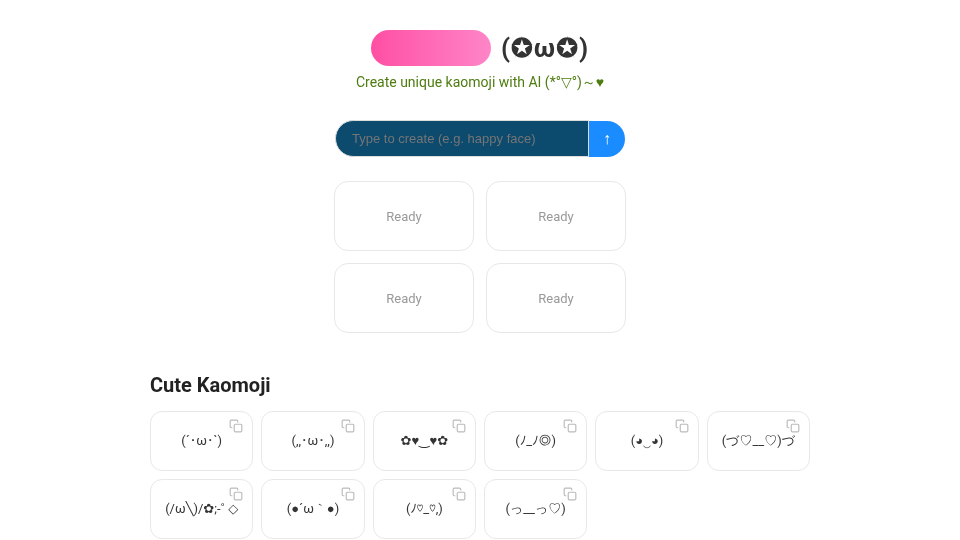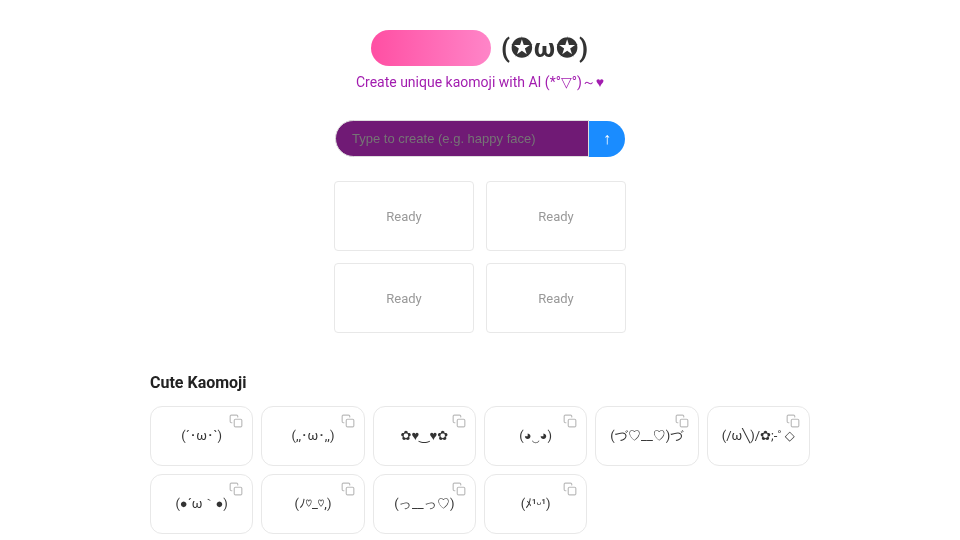--- a/index.html
+++ b/index.html
@@ -39,38 +39,38 @@
       background: linear-gradient(to right, #ff4fa3, #ff85c8);
       border-radius: 20px;
     }
     .logo-text {
       font-size: 26px;
       font-weight: 700;
       letter-spacing: 1px;
     }
     .tagline {
       font-size: 14px;
-      color: #a21caf;
+      color: #4d7c0f;
       margin-top: 2px;
     }
     .search-row {
       display: flex;
       align-items: center;
       width: 290px;
       margin-bottom: 24px;
     }
     .search-input {
       flex: 1;
       border: 1px solid #ddd;
       border-radius: 20px 0 0 20px;
       padding: 10px 16px;
       font-size: 13px;
       outline: none;
       color: #999;
-      background: #701a75;
+      background: #0c4a6e;
     }
     .search-btn {
       width: 36px;
       height: 36px;
       background: #1a8cff;
       border: none;
       border-radius: 0 20px 20px 0;
       cursor: pointer;
       display: flex;
       align-items: center;
@@ -80,35 +80,35 @@
     }
     .ready-grid {
       display: grid;
       grid-template-columns: 140px 140px;
       grid-template-rows: 70px 70px;
       gap: 12px;
       margin-bottom: 40px;
     }
     .ready-card {
       border: 1px solid #e8e8e8;
-      border-radius: 4px;
+      border-radius: 14px;
       display: flex;
       align-items: center;
       justify-content: center;
       font-size: 13px;
       color: #999;
       background: #fff;
       cursor: pointer;
     }
     .section {
       width: 660px;
       margin-bottom: 20px;
     }
     .section-title {
-      font-size: 16px;
+      font-size: 20px;
       font-weight: 700;
       margin-bottom: 14px;
       color: #222;
     }
     .kaomoji-grid {
       display: grid;
       grid-template-columns: repeat(6, 1fr);
       gap: 8px;
     }
     .kaomoji-card {
@@ -190,20 +190,27 @@
               <rect x="9" y="9" width="13" height="13" rx="2"></rect>
               <path d="M5 15H4a2 2 0 0 1-2-2V4a2 2 0 0 1 2-2h9a2 2 0 0 1 2 2v1"></path>
             </svg></span>
           <span class="kaomoji-text">✿♥‿♥✿</span>
         </div>
         <div class="kaomoji-card">
           <span class="copy-icon"><svg width="14" height="14" viewBox="0 0 24 24" fill="none" stroke="#bbb" stroke-width="2" stroke-linecap="round" stroke-linejoin="round">
               <rect x="9" y="9" width="13" height="13" rx="2"></rect>
               <path d="M5 15H4a2 2 0 0 1-2-2V4a2 2 0 0 1 2-2h9a2 2 0 0 1 2 2v1"></path>
             </svg></span>
+          <span class="kaomoji-text">(ﾉ_ﾉ◎)</span>
+        </div>
+        <div class="kaomoji-card">
+          <span class="copy-icon"><svg width="14" height="14" viewBox="0 0 24 24" fill="none" stroke="#bbb" stroke-width="2" stroke-linecap="round" stroke-linejoin="round">
+              <rect x="9" y="9" width="13" height="13" rx="2"></rect>
+              <path d="M5 15H4a2 2 0 0 1-2-2V4a2 2 0 0 1 2-2h9a2 2 0 0 1 2 2v1"></path>
+            </svg></span>
           <span class="kaomoji-text">(◕‿◕)</span>
         </div>
         <div class="kaomoji-card">
           <span class="copy-icon"><svg width="14" height="14" viewBox="0 0 24 24" fill="none" stroke="#bbb" stroke-width="2" stroke-linecap="round" stroke-linejoin="round">
               <rect x="9" y="9" width="13" height="13" rx="2"></rect>
               <path d="M5 15H4a2 2 0 0 1-2-2V4a2 2 0 0 1 2-2h9a2 2 0 0 1 2 2v1"></path>
             </svg></span>
           <span class="kaomoji-text">(づ♡__♡)づ</span>
         </div>
         <div class="kaomoji-card">
@@ -226,23 +233,16 @@
               <path d="M5 15H4a2 2 0 0 1-2-2V4a2 2 0 0 1 2-2h9a2 2 0 0 1 2 2v1"></path>
             </svg></span>
           <span class="kaomoji-text">(ﾉ♡_♡,)</span>
         </div>
         <div class="kaomoji-card">
           <span class="copy-icon"><svg width="14" height="14" viewBox="0 0 24 24" fill="none" stroke="#bbb" stroke-width="2" stroke-linecap="round" stroke-linejoin="round">
               <rect x="9" y="9" width="13" height="13" rx="2"></rect>
               <path d="M5 15H4a2 2 0 0 1-2-2V4a2 2 0 0 1 2-2h9a2 2 0 0 1 2 2v1"></path>
             </svg></span>
           <span class="kaomoji-text">(っ__っ♡)</span>
-        </div>
-        <div class="kaomoji-card">
-          <span class="copy-icon"><svg width="14" height="14" viewBox="0 0 24 24" fill="none" stroke="#bbb" stroke-width="2" stroke-linecap="round" stroke-linejoin="round">
-              <rect x="9" y="9" width="13" height="13" rx="2"></rect>
-              <path d="M5 15H4a2 2 0 0 1-2-2V4a2 2 0 0 1 2-2h9a2 2 0 0 1 2 2v1"></path>
-            </svg></span>
-          <span class="kaomoji-text">(ﾒ¹ᵕ¹)</span>
         </div>
       </div>
   </div>
 </div>
 
 </body></html>

